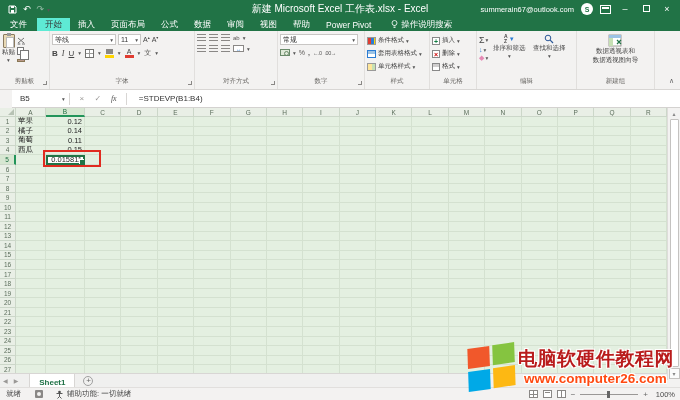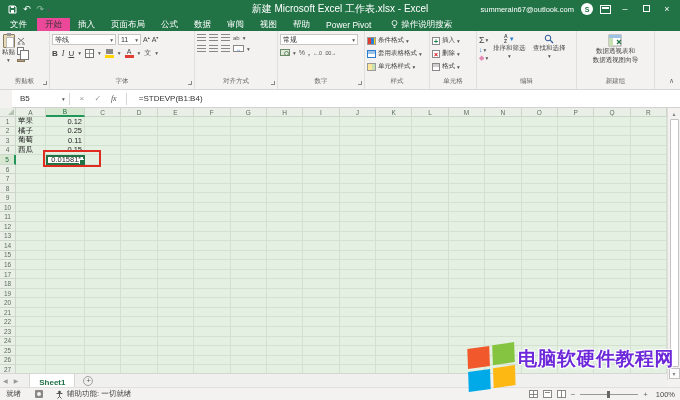--- a/index.html
+++ b/index.html
@@ -18,21 +18,21 @@
   .avatar { width:12px; height:12px; border-radius:50%; background:#fff; color:#217346; font-size:7px; font-weight:bold; display:flex; align-items:center; justify-content:center; }
   .ribbon-disp-ic { width:11px; height:9px; border:1px solid #fff; position:relative; }
   .ribbon-disp-ic::after { content:""; position:absolute; left:1px; right:1px; top:1px; height:2px; background:#fff; }
   .win-btn { font-size:9px; width:14px; text-align:center; }
   .restore-ic { width:7px; height:7px; border:1px solid #fff; display:inline-block; }
 
   
   #tabs { position:absolute; left:0; top:18px; width:680px; height:13px; background:#217346; display:flex; align-items:stretch; font-size:8.5px; color:#fff; }
   .ftab { padding:1px 10px; display:flex; align-items:center; }
   .rtab { padding:1px 8px; display:flex; align-items:center; }
-  .rtab.active { background:#ec4899; color:#333; }
+  .rtab.active { background:#5eead4; color:#333; }
   .tellme { display:flex; align-items:center; gap:3px; margin-left:12px; }
   .bulb { width:7px; height:9px; }
 
   
   #ribbon { position:absolute; left:0; top:31px; width:680px; height:59px; background:#f3f2f1; border-bottom:1px solid #d8d6d4; display:flex; }
   .grp { position:relative; border-right:1px solid #e1dfdd; display:flex; flex-direction:column; padding:3px 2px 0 2px; flex-shrink:0; }
   .grp-label { margin-top:auto; font-size:6.5px; color:#696764; text-align:center; padding-bottom:3px; }
   .launcher { position:absolute; right:2px; bottom:4px; width:4px; height:4px; border-right:1px solid #8a8886; border-bottom:1px solid #8a8886; }
   .row { display:flex; align-items:center; gap:2px; }
   .dd { font-size:5.5px; color:#555; }
@@ -150,21 +150,21 @@
   .zoom-val { width:22px; text-align:right; }
 
   
   #watermark { position:absolute; left:466px; top:342px; width:214px; height:52px; z-index:8; pointer-events:none; }
   .flag { position:absolute; left:2px; top:2px; width:50px; height:48px; transform:rotate(-2deg); }
   .pane { position:absolute; width:22px; height:20px; transform:skewY(-6deg); }
   .p1 { left:0; top:3px;  background:#f1582b; }
   .p2 { left:25px; top:0; background:#85c440; }
   .p3 { left:0; top:26px; background:#00a9e7; }
   .p4 { left:25px; top:23px; background:#fdb813; }
-  .wm-l1 { position:absolute; left:52px; top:4px; font-size:19px; font-weight:bold; color:#6d28d9; letter-spacing:.5px; white-space:nowrap;
+  .wm-l1 { position:absolute; left:52px; top:4px; font-size:19px; font-weight:bold; color:#b91c1c; letter-spacing:.5px; white-space:nowrap;
            text-shadow:-1px -1px 0 #fff,1px -1px 0 #fff,-1px 1px 0 #fff,1px 1px 0 #fff; }
   .wm-l2 { position:absolute; left:58px; top:29px; font-size:13.5px; font-weight:bold; color:#ff4a12; white-space:nowrap;
            text-shadow:-1px -1px 0 #fff,1px -1px 0 #fff,-1px 1px 0 #fff,1px 1px 0 #fff; }
 </style>
 </head>
 <body>
 
 <div id="app">
 
   <div id="titlebar">
@@ -441,21 +441,21 @@
       <div class="gc cK"></div>
       <div class="gc cL"></div>
       <div class="gc cM"></div>
       <div class="gc cN"></div>
       <div class="gc cO"></div>
       <div class="gc cP"></div>
       <div class="gc cQ"></div>
       <div class="gc cR"></div>
       <div class="hc rh">2</div>
       <div class="gc cA">橘子</div>
-      <div class="gc cB">0.25</div>
+      <div class="gc cB">0.14</div>
       <div class="gc cC"></div>
       <div class="gc cD"></div>
       <div class="gc cE"></div>
       <div class="gc cF"></div>
       <div class="gc cG"></div>
       <div class="gc cH"></div>
       <div class="gc cI"></div>
       <div class="gc cJ"></div>
       <div class="gc cK"></div>
       <div class="gc cL"></div>
@@ -978,15 +978,16 @@
   </div>
 
   <div id="watermark">
     <span class="flag">
       <span class="pane p1"></span>
         <span class="pane p2"></span>
         <span class="pane p3"></span>
         <span class="pane p4"></span>
     </span>
     <span class="wm-l1">电脑软硬件教程网</span>
+    <span class="wm-l2">www.computer26.com</span>
   </div>
 
 </div>
 
 </body></html>

